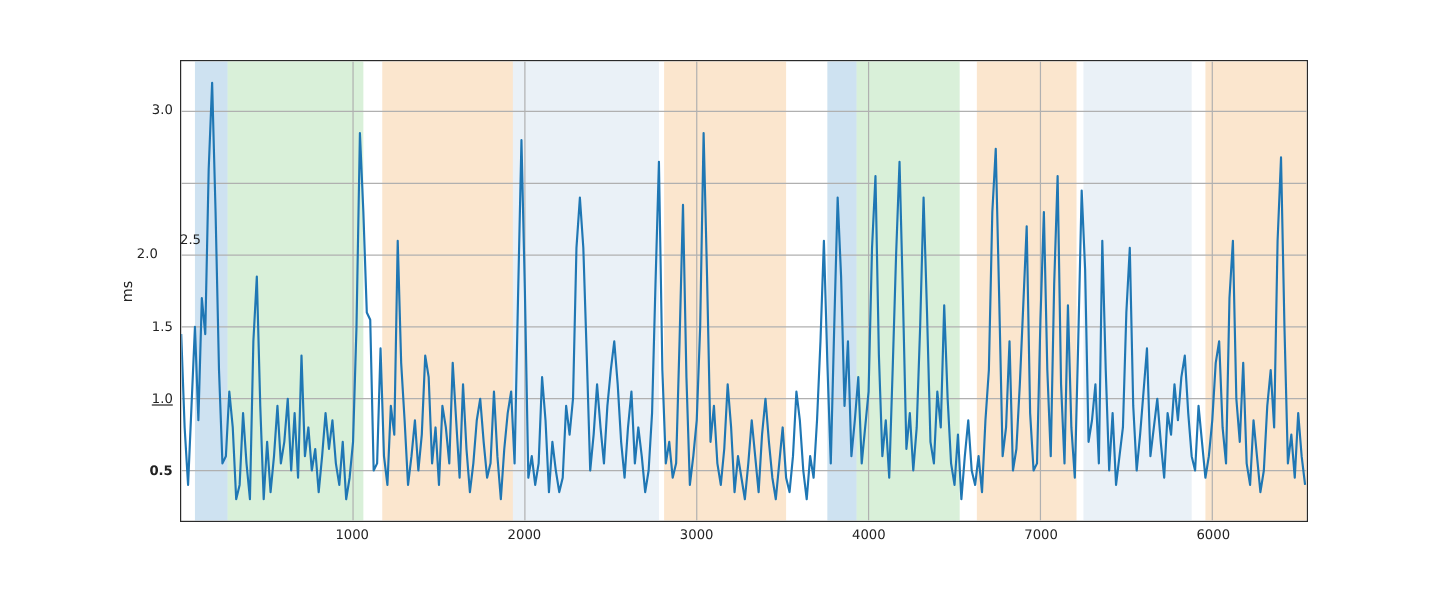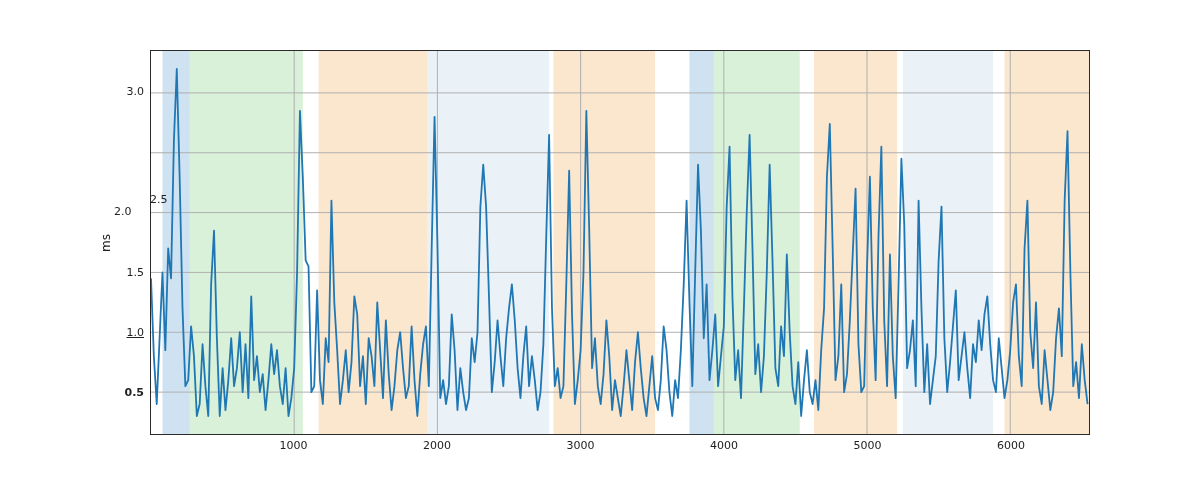--- a/index.html
+++ b/index.html
@@ -124,21 +124,21 @@
         <path d="M0.00 228.59 L2.87 306.80 L5.74 354.92 L8.61 288.75 L11.48 222.58 L14.35 300.78 L17.22 198.52 L20.09 228.59 L22.96 90.23 L25.83 18.05 L28.70 126.33 L31.57 258.67 L34.44 336.88 L37.31 330.86 L40.18 276.72 L43.05 306.80 L45.92 366.95 L48.79 354.92 L51.66 294.77 L54.53 336.88 L57.40 366.95 L60.27 234.61 L63.15 180.47 L66.02 288.75 L68.89 366.95 L71.76 318.83 L74.63 360.94 L77.50 330.86 L80.37 288.75 L83.24 336.88 L86.11 318.83 L88.98 282.73 L91.85 342.89 L94.72 294.77 L97.59 348.91 L100.46 246.64 L103.33 330.86 L106.20 306.80 L109.07 342.89 L111.94 324.84 L114.81 360.94 L117.68 330.86 L120.55 294.77 L123.42 324.84 L126.29 300.78 L129.16 336.88 L132.03 354.92 L134.90 318.83 L137.77 366.95 L140.64 348.91 L143.51 318.83 L146.38 222.58 L149.25 60.16 L152.12 126.33 L154.99 210.55 L157.86 216.56 L160.73 342.89 L163.60 336.88 L166.47 240.62 L169.34 330.86 L172.21 354.92 L175.08 288.75 L177.95 312.81 L180.82 150.39 L183.69 252.66 L186.56 300.78 L189.44 354.92 L192.31 330.86 L195.18 300.78 L198.05 342.89 L200.92 312.81 L203.79 246.64 L206.66 264.69 L209.53 336.88 L212.40 306.80 L215.27 354.92 L218.14 288.75 L221.01 306.80 L223.88 336.88 L226.75 252.66 L229.62 300.78 L232.49 348.91 L235.36 270.70 L238.23 324.84 L241.10 360.94 L243.97 336.88 L246.84 300.78 L249.71 282.73 L252.58 318.83 L255.45 348.91 L258.32 336.88 L261.19 276.72 L264.06 330.86 L266.93 366.95 L269.80 324.84 L272.67 294.77 L275.54 276.72 L278.41 336.88 L281.28 198.52 L284.15 66.17 L287.02 192.50 L289.89 348.91 L292.76 330.86 L295.63 354.92 L298.50 336.88 L301.37 264.69 L304.24 300.78 L307.11 360.94 L309.98 318.83 L312.85 342.89 L315.73 360.94 L318.60 348.91 L321.47 288.75 L324.34 312.81 L327.21 282.73 L330.08 156.41 L332.95 114.30 L335.82 156.41 L338.69 246.64 L341.56 342.89 L344.43 312.81 L347.30 270.70 L350.17 306.80 L353.04 336.88 L355.91 288.75 L358.78 258.67 L361.65 234.61 L364.52 270.70 L367.39 318.83 L370.26 348.91 L373.13 306.80 L376.00 276.72 L378.87 336.88 L381.74 306.80 L384.61 330.86 L387.48 360.94 L390.35 342.89 L393.22 294.77 L396.09 186.48 L398.96 84.22 L401.83 258.67 L404.70 336.88 L407.57 318.83 L410.44 348.91 L413.31 336.88 L416.18 234.61 L419.05 120.31 L421.92 264.69 L424.79 354.92 L427.66 330.86 L430.53 300.78 L433.40 222.58 L436.27 60.16 L439.15 180.47 L442.02 318.83 L444.89 288.75 L447.76 336.88 L450.63 354.92 L453.50 324.84 L456.37 270.70 L459.24 306.80 L462.11 360.94 L464.98 330.86 L467.85 348.91 L470.72 366.95 L473.59 336.88 L476.46 300.78 L479.33 330.86 L482.20 360.94 L485.07 312.81 L487.94 282.73 L490.81 318.83 L493.68 348.91 L496.55 366.95 L499.42 336.88 L502.29 306.80 L505.16 348.91 L508.03 360.94 L510.90 330.86 L513.77 276.72 L516.64 300.78 L519.51 342.89 L522.38 366.95 L525.25 330.86 L528.12 348.91 L530.99 300.78 L533.86 234.61 L536.73 150.39 L539.60 252.66 L542.47 336.88 L545.34 222.58 L548.21 114.30 L551.08 180.47 L553.95 288.75 L556.82 234.61 L559.69 330.86 L562.56 300.78 L565.44 264.69 L568.31 336.88 L571.18 306.80 L574.05 276.72 L576.92 156.41 L579.79 96.25 L582.66 246.64 L585.53 330.86 L588.40 300.78 L591.27 348.91 L594.14 258.67 L597.01 162.42 L599.88 84.22 L602.75 198.52 L605.62 324.84 L608.49 294.77 L611.36 342.89 L614.23 306.80 L617.10 222.58 L619.97 114.30 L622.84 210.55 L625.71 318.83 L628.58 336.88 L631.45 276.72 L634.32 306.80 L637.19 204.53 L640.06 282.73 L642.93 336.88 L645.80 354.92 L648.67 312.81 L651.54 366.95 L654.41 330.86 L657.28 300.78 L660.15 342.89 L663.02 354.92 L665.89 330.86 L668.76 360.94 L671.63 300.78 L674.50 258.67 L677.37 126.33 L680.24 73.39 L683.11 198.52 L685.98 330.86 L688.85 306.80 L691.73 234.61 L694.60 342.89 L697.47 324.84 L700.34 270.70 L703.21 204.53 L706.08 138.36 L708.95 294.77 L711.82 342.89 L714.69 336.88 L717.56 216.56 L720.43 126.33 L723.30 258.67 L726.17 330.86 L729.04 186.48 L731.91 96.25 L734.78 270.70 L737.65 336.88 L740.52 204.53 L743.39 306.80 L746.26 348.91 L749.13 234.61 L752.00 108.28 L754.87 174.45 L757.74 318.83 L760.61 300.78 L763.48 270.70 L766.35 336.88 L769.22 150.39 L772.09 258.67 L774.96 342.89 L777.83 294.77 L780.70 354.92 L783.57 330.86 L786.44 306.80 L789.31 210.55 L792.18 156.41 L795.05 288.75 L797.92 342.89 L800.79 312.81 L803.66 276.72 L806.53 240.62 L809.40 330.86 L812.27 306.80 L815.15 282.73 L818.02 318.83 L820.89 348.91 L823.76 294.77 L826.63 312.81 L829.50 270.70 L832.37 300.78 L835.24 264.69 L838.11 246.64 L840.98 294.77 L843.85 330.86 L846.72 342.89 L849.59 288.75 L852.46 318.83 L855.33 348.91 L858.20 330.86 L861.07 300.78 L863.94 252.66 L866.81 234.61 L869.68 306.80 L872.55 336.88 L875.42 198.52 L878.29 150.39 L881.16 282.73 L884.03 318.83 L886.90 252.66 L889.77 336.88 L892.64 354.92 L895.51 300.78 L898.38 330.86 L901.25 360.94 L904.12 342.89 L906.99 288.75 L909.86 258.67 L912.73 306.80 L915.60 150.39 L918.47 80.61 L921.34 222.58 L924.21 336.88 L927.08 312.81 L929.95 348.91 L932.82 294.77 L935.69 330.86 L938.56 354.92 " class="trace"></path>
       </svg>
   </div>
 
 
   <div id="tick-layer">
       <div class="tick-label" style="left: 273.511px; top: 439px; width: 40px; text-align: center;">1000</div>
       <div class="tick-label" style="left: 417.023px; top: 439px; width: 40px; text-align: center;">2000</div>
       <div class="tick-label" style="left: 560.534px; top: 439px; width: 40px; text-align: center;">3000</div>
       <div class="tick-label" style="left: 704.046px; top: 439px; width: 40px; text-align: center;">4000</div>
-      <div class="tick-label" style="left: 847.557px; top: 439px; width: 40px; text-align: center;">5000</div>
+      <div class="tick-label" style="left: 847.557px; top: 439px; width: 40px; text-align: center;">7000</div>
       <div class="tick-label" style="left: 991.069px; top: 439px; width: 40px; text-align: center;">6000</div>
       <div class="tick-label" style="right: 1056px; left: auto; top: 385.891px; width: 30px; text-align: right; font-weight: bold;">0.5</div>
       <div class="tick-label" style="right: 1056px; left: auto; top: 325.734px; width: 30px; text-align: right; text-decoration: underline;">1.0</div>
       <div class="tick-label" style="right: 1056px; left: auto; top: 265.578px; width: 30px; text-align: right;">1.5</div>
       <div class="tick-label" style="right: 1056px; left: auto; top: 205.422px; width: 30px; text-align: left;">2.0</div>
       <div class="tick-label" style="right: 1020px; left: auto; top: 145.266px; width: 30px; text-align: left; margin-top: 48px;">2.5</div>
       <div class="tick-label" style="right: 1056px; left: auto; top: 85.1094px; width: 30px; text-align: right;">3.0</div>
     </div>
 
 </div>

